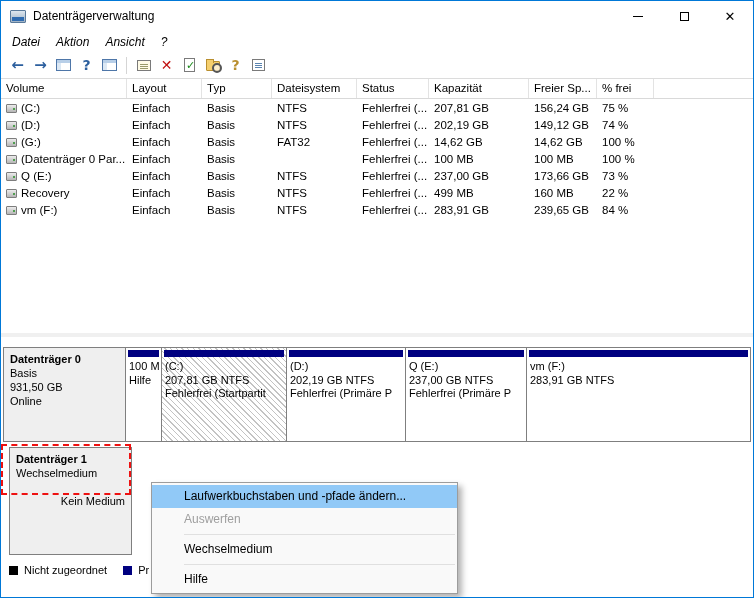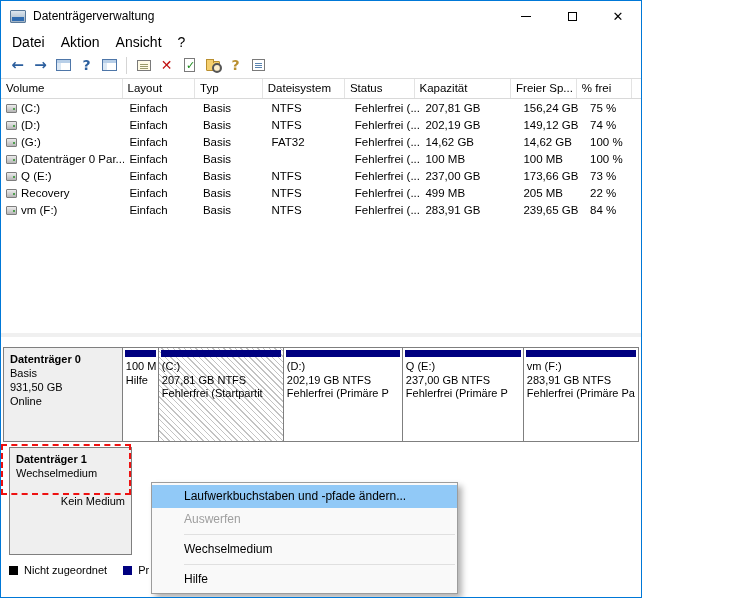--- a/index.html
+++ b/index.html
@@ -1,34 +1,34 @@
 <!DOCTYPE html>
 <html><head>
 <meta charset="utf-8">
 <style>
   * { margin:0; padding:0; box-sizing:border-box; }
   html,body { background:#ffffff; }
   body { font-family:"Liberation Sans","DejaVu Sans",sans-serif; color:#000; }
   .glyph { font-family:"DejaVu Sans",sans-serif; }
 
-  .window { position:relative; width:642px; height:598px; background:#6d28d9; border:1px solid #0078d7; overflow:hidden; }
+  .window { position:relative; width:754px; height:598px; background:#6d28d9; border:1px solid #0078d7; overflow:hidden; }
 
   
   .titlebar { height:30px; display:flex; align-items:center; background:#fff; }
   .app-icon { width:16px; height:13px; margin:0 7px 0 9px; position:relative; background:linear-gradient(#dde6ee,#9fb2c4); border:1px solid #5a7a9a; border-radius:1px; }
   .app-icon:after { content:""; position:absolute; left:1px; right:1px; bottom:1px; height:4px; background:#2f6bb0; }
   .title-text { font-size:12px; }
   .win-controls { margin-left:auto; display:flex; height:100%; }
   .win-btn { width:46px; height:100%; display:flex; align-items:center; justify-content:center; }
   .glyph-min { width:10px; height:1px; background:#000; display:block; }
   .glyph-max { width:9px; height:9px; border:1px solid #000; display:block; }
   .glyph-close { font-size:13px; line-height:1; }
 
   
-  .menubar { height:21px; display:flex; align-items:center; padding-left:3px; font-size:14px; background:#fff; }
+  .menubar { height:21px; display:flex; align-items:center; padding-left:3px; font-size:12px; background:#fff;font-style:italic; }
   .menu-item { padding:2px 8px; }
 
   
   .toolbar { height:27px; display:flex; align-items:center; padding-left:5px; background:#fff; border-bottom:1px solid #dcdcdc; }
   .tb { width:23px; height:22px; display:flex; align-items:center; justify-content:center; }
   .tb-sep { width:1px; height:17px; background:#d5d5d5; margin:0 5px; }
   .arr { color:#2c5f9e; font-weight:bold; font-size:15px; }
   .ic-console { width:15px; height:12px; border:1px solid #4e76a8; background:#fff; position:relative; }
   .ic-console:before { content:""; position:absolute; left:0; right:0; top:0; height:3px; background:#b8cfe8; }
   .ic-console:after { content:""; position:absolute; left:0; top:3px; bottom:0; width:4px; background:#dce8f4; }
@@ -211,21 +211,21 @@
       <span class="td c-fre">173,66 GB</span>
       <span class="td c-pct">73 %</span>
     </div>
     <div class="trow">
       <span class="td c-vol"><span class="disk-ic"></span><span>Recovery</span></span>
       <span class="td c-lay">Einfach</span>
       <span class="td c-typ">Basis</span>
       <span class="td c-fs">NTFS</span>
       <span class="td c-st">Fehlerfrei (...</span>
       <span class="td c-kap">499 MB</span>
-      <span class="td c-fre">205 MB</span>
+      <span class="td c-fre">160 MB</span>
       <span class="td c-pct">22 %</span>
     </div>
     <div class="trow">
       <span class="td c-vol"><span class="disk-ic"></span><span>vm (F:)</span></span>
       <span class="td c-lay">Einfach</span>
       <span class="td c-typ">Basis</span>
       <span class="td c-fs">NTFS</span>
       <span class="td c-st">Fehlerfrei (...</span>
       <span class="td c-kap">283,91 GB</span>
       <span class="td c-fre">239,65 GB</span>
@@ -266,21 +266,20 @@
         <div class="part p4">
           <div class="pbar"></div>
           <div class="ptxt">Q  (E:)</div>
           <div class="ptxt">237,00 GB NTFS</div>
           <div class="ptxt">Fehlerfrei (Primäre P</div>
         </div>
         <div class="part p5">
           <div class="pbar"></div>
           <div class="ptxt">vm  (F:)</div>
           <div class="ptxt">283,91 GB NTFS</div>
-          <div class="ptxt">Fehlerfrei (Primäre Pa</div>
         </div>
       </div>
     </div>
 
     <div class="disk-row row1">
       <div class="disk-label">
         <div class="dname">Datenträger 1</div>
         <div>Wechselmedium</div>
         <div class="media-line">Kein Medium</div>
       </div>

